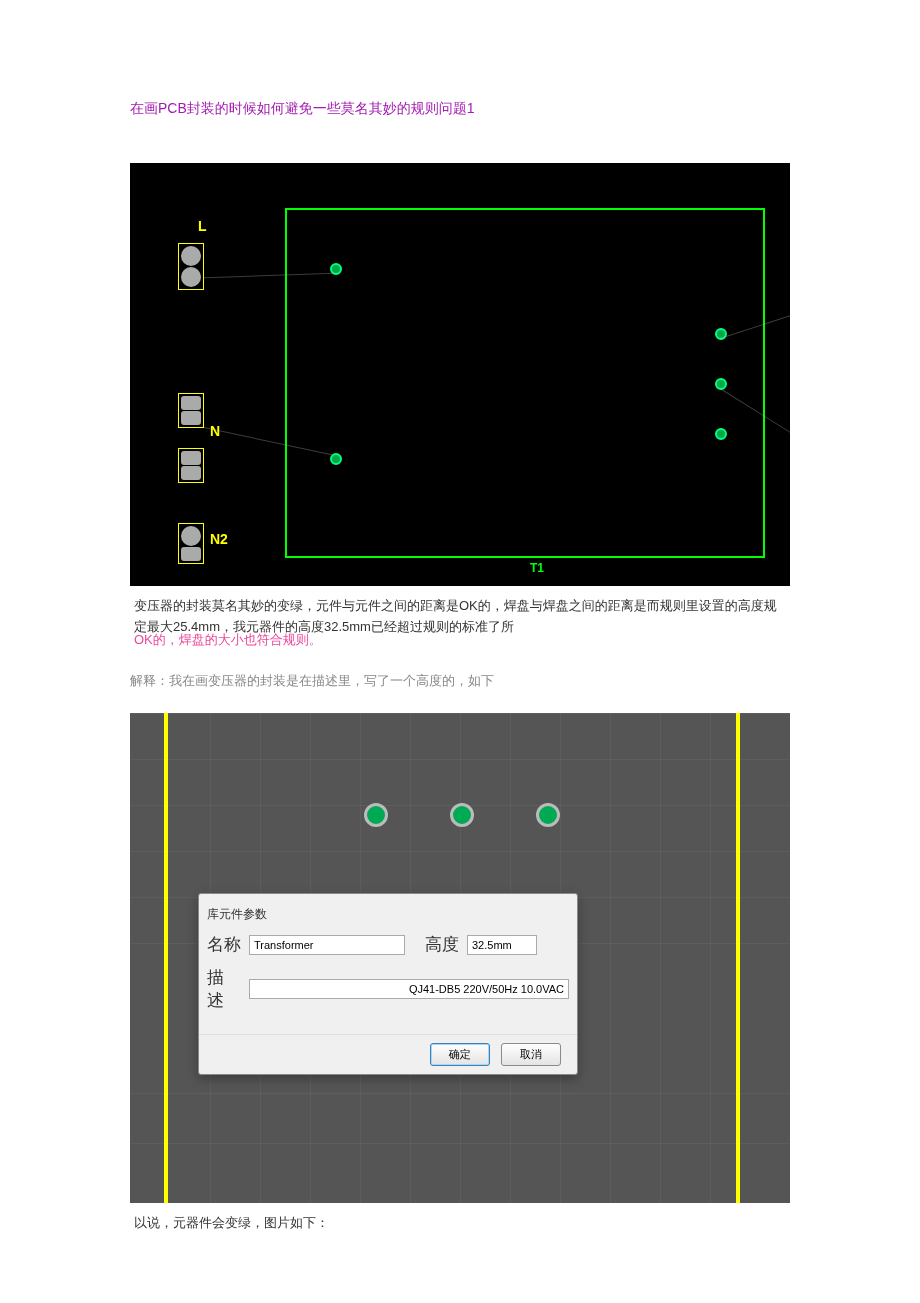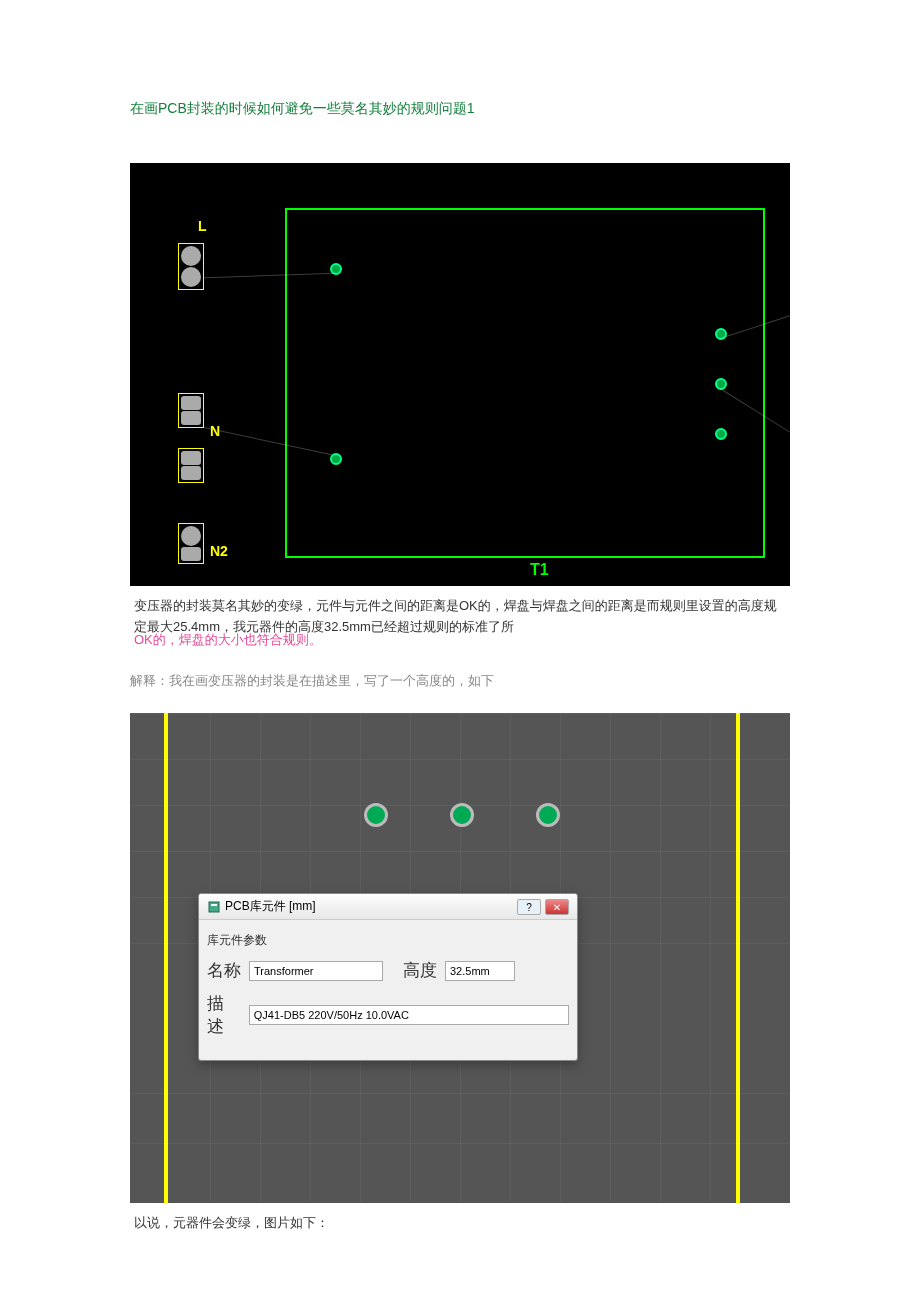--- a/index.html
+++ b/index.html
@@ -1,24 +1,24 @@
 <!DOCTYPE html>
 <html><head>
 <meta charset="utf-8">
 <style>
   * { box-sizing: border-box; }
   body { margin: 0; padding: 0; background: #fff; font-family: "Microsoft YaHei", Arial, sans-serif; width: 920px; }
   .page { padding: 100px 130px 40px 130px; }
-  .title { font-size: 14px; color: #15803d; margin-bottom: 45px; }
+  .title { font-size: 14px; color: #a21caf; margin-bottom: 45px; }
   .pcb-view1 { background: #000; width: 660px; height: 423px; position: relative; overflow: hidden; }
   .pad-label { color: #ffff00; font-size: 14px; font-weight: bold; position: absolute; }
   .transformer-outline { position: absolute; border: 2px solid #00ff00; }
   .green-dot { position: absolute; width: 12px; height: 12px; border-radius: 50%; background: #0a4; border: 2px solid #00ff88; }
   .ratsnest { position: absolute; background: rgba(200,200,200,0.3); height: 1px; transform-origin: left center; }
-  .t1-label { position: absolute; color: #00ff00; font-size: 16px; font-weight: bold; }
+  .t1-label { position: absolute; color: #00ff00; font-size: 12px; font-weight: bold; }
   .body-text { font-size: 13px; line-height: 1.6; color: #333; margin: 10px 4px; }
   .body-text2 { font-size: 13px; line-height: 1.6; color: #888; margin: 21px 0; }
   .pcb-view2 { width: 660px; height: 490px; background: #555; position: relative; overflow: hidden; }
   .yellow-bar { position: absolute; background: #ffff00; width: 4px; }
   .grid-line { position: absolute; background: rgba(255,255,255,0.05); }
   .pad2 { position: absolute; width: 24px; height: 24px; border-radius: 50%; background: #0a5; border: 3px solid #bbb; text-align: center; font-size: 9px; color: #333; line-height: 18px; }
   .dialog { position: absolute; background: #f0f0f0; border: 1px solid #888; border-radius: 3px; box-shadow: 0 4px 12px rgba(0,0,0,0.3); font-size: 12px; }
   .dialog-title { background: linear-gradient(#fdfdfd, #e8e8e8); border-bottom: 1px solid #ccc; padding: 4px 8px; display: flex; align-items: center; justify-content: space-between; border-radius: 3px 3px 0 0; }
   .dialog-title-left { display: flex; align-items: center; gap: 4px; }
   .dlg-icon { width: 14px; height: 14px; display: inline-block; }
@@ -72,21 +72,21 @@
     <div class="pad-label" style="left:80px; top:260px;">N</div>
     <div class="pad-double" style="left:48px; top:285px;">
       <div class="pad-rect"></div>
         <div class="pad-rect"></div>
     </div>
 
     <div class="pad-double" style="left:48px; top:360px;">
       <div class="pad-small"></div>
         <div class="pad-rect"></div>
     </div>
-    <div class="pad-label" style="left:80px; top:380px;">N2</div>
+    <div class="pad-label" style="left:80px; top:368px;">N2</div>
 
     <div class="t1-label" style="left:400px; top:398px;">T1</div>
   </div>
 
   <div class="body-text">变压器的封装莫名其妙的变绿，元件与元件之间的距离是OK的，焊盘与焊盘之间的距离是而规则里设置的高度规定最大25.4mm，我元器件的高度32.5mm已经超过规则的标准了所</div>
   <div class="body-text" style="margin-top:-18px; color:#ec4899;">OK的，焊盘的大小也符合规则。</div>
   <div class="body-text2">解释：我在画变压器的封装是在描述里，写了一个高度的，如下</div>
 
   <div class="pcb-view2">
 
@@ -113,45 +113,34 @@
     <div class="grid-line" style="top:0; left:430px; height:100%; width:1px;"></div>
     <div class="grid-line" style="top:0; left:480px; height:100%; width:1px;"></div>
     <div class="grid-line" style="top:0; left:530px; height:100%; width:1px;"></div>
     <div class="grid-line" style="top:0; left:580px; height:100%; width:1px;"></div>
 
     <div class="pad2" style="left:234px; top:90px;"></div>
     <div class="pad2" style="left:320px; top:90px;"></div>
     <div class="pad2" style="left:406px; top:90px;"></div>
 
     <div class="dialog" style="left:68px; top:180px; width:380px;">
-      <div class="dialog-title">
-        <div class="dialog-title-left">
-          <span class="dlg-icon">
-            <svg viewBox="0 0 14 14">
-                <rect x="2" y="2" width="10" height="10" fill="#4a8" stroke="#265"></rect>
-                <rect x="4" y="4" width="6" height="2" fill="#fff"></rect>
-              </svg>
-          </span>
-          <span>PCB库元件 [mm]</span>
-        </div>
-        <div class="win-btns">
-          <div class="win-btn win-help">?</div>
-          <div class="win-btn win-close">✕</div>
-        </div>
-      </div>
       <div class="dialog-body">
         <div class="fieldset-label">库元件参数</div>
         <div class="form-row">
           <span class="form-label">名称</span>
-          <input class="form-input" style="width: 134px;" value="Transformer">
+          <input class="form-input" style="width: 156px;" value="Transformer">
           <span class="form-label" style="margin-left:12px;">高度</span>
           <input class="form-input" style="width: 70px;" value="32.5mm">
         </div>
         <div class="form-row">
           <span class="form-label">描述</span>
-          <input class="form-input" style="width: 322px;" value="QJ41-DB5 220V/50Hz 10.0VAC">
+          <input class="form-input" style="width: 322px; text-align: right;" value="QJ41-DB5 220V/50Hz 10.0VAC">
         </div>
+      </div>
+      <div class="dialog-footer">
+        <span class="dlg-btn primary">确定</span>
+        <span class="dlg-btn">取消</span>
       </div>
     </div>
   </div>
 
   <div class="body-text">以说，元器件会变绿，图片如下：</div>
 </div>
 
 </body></html>

